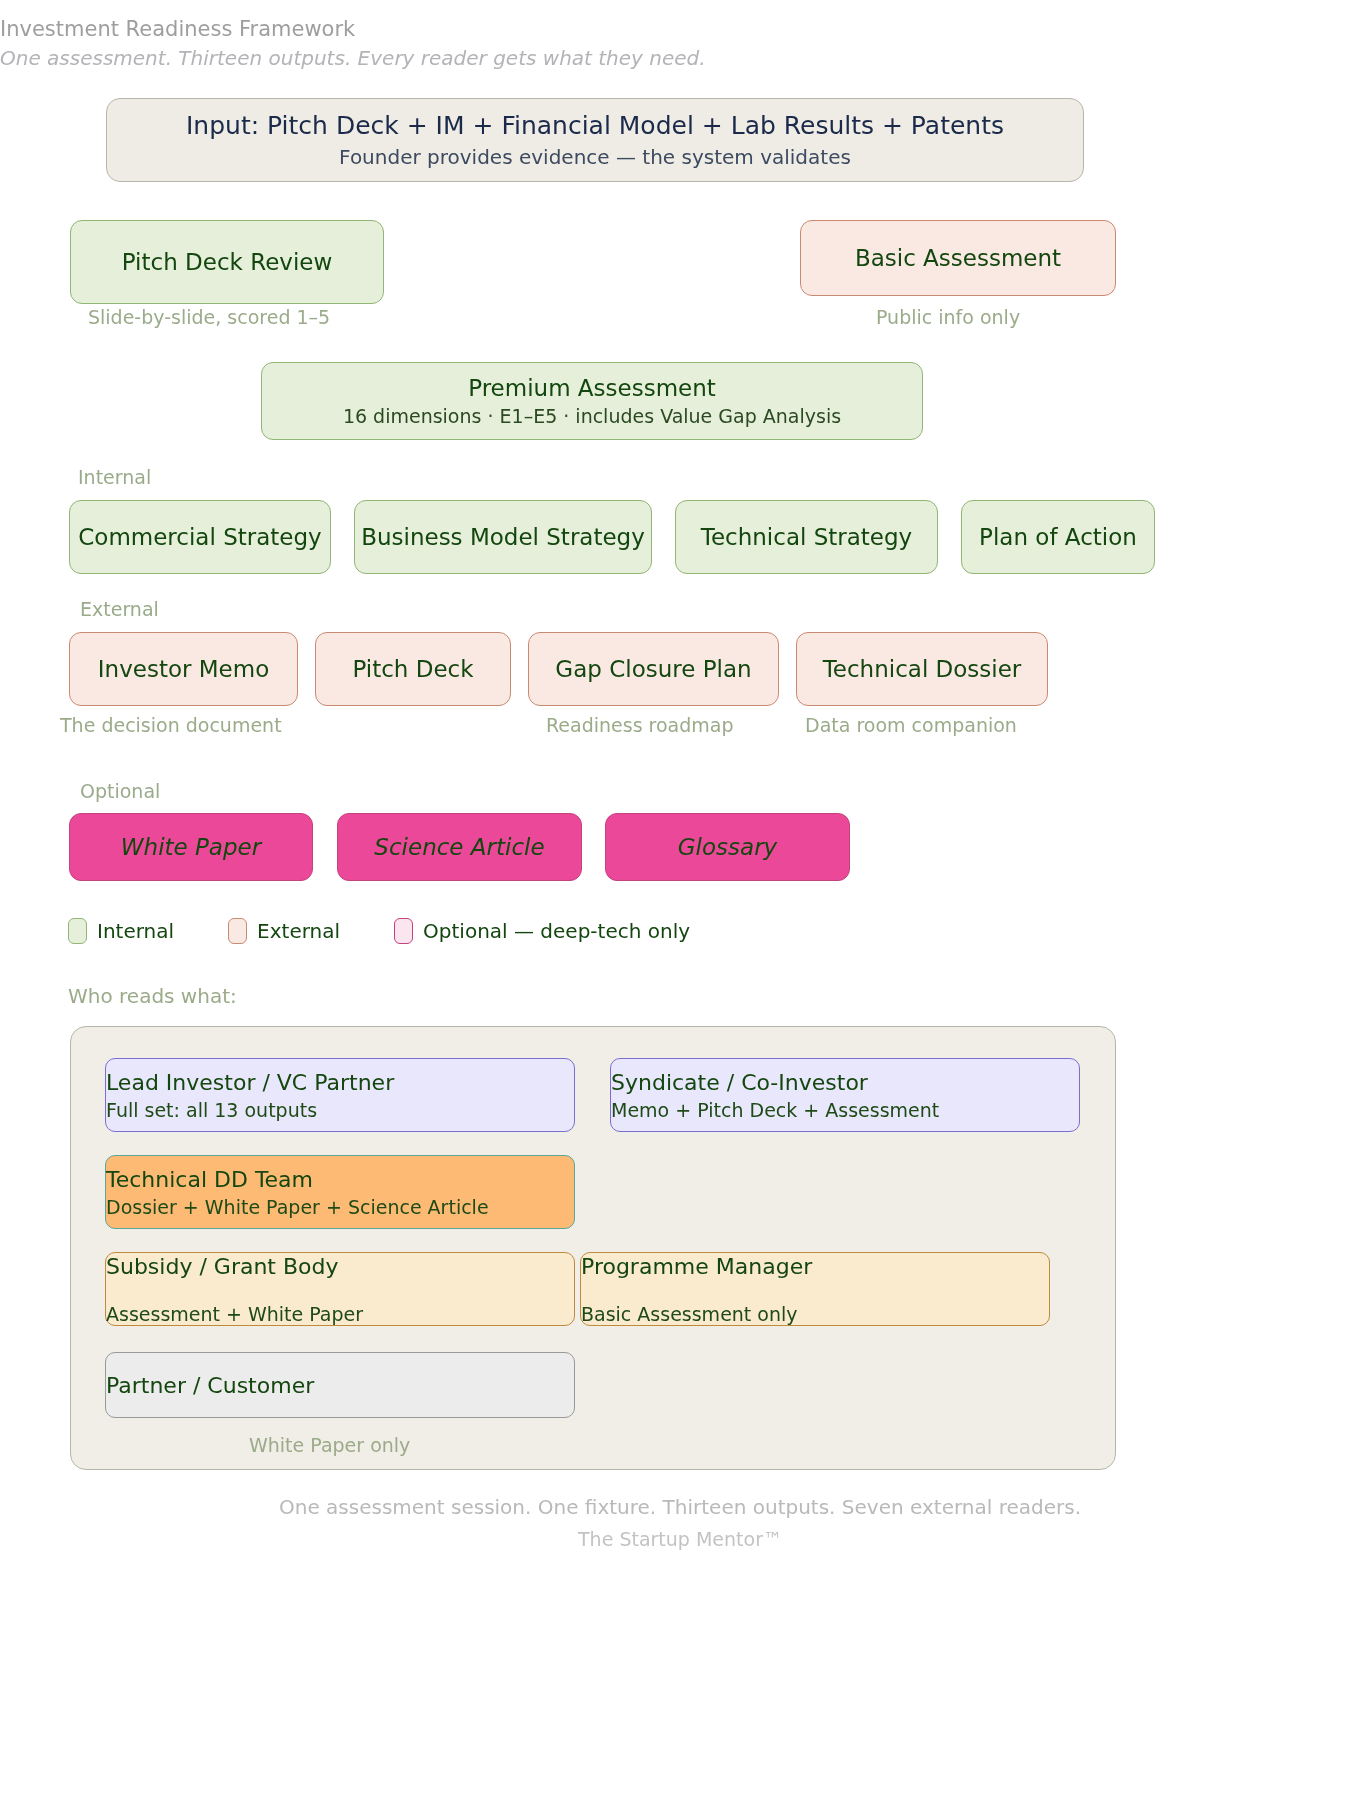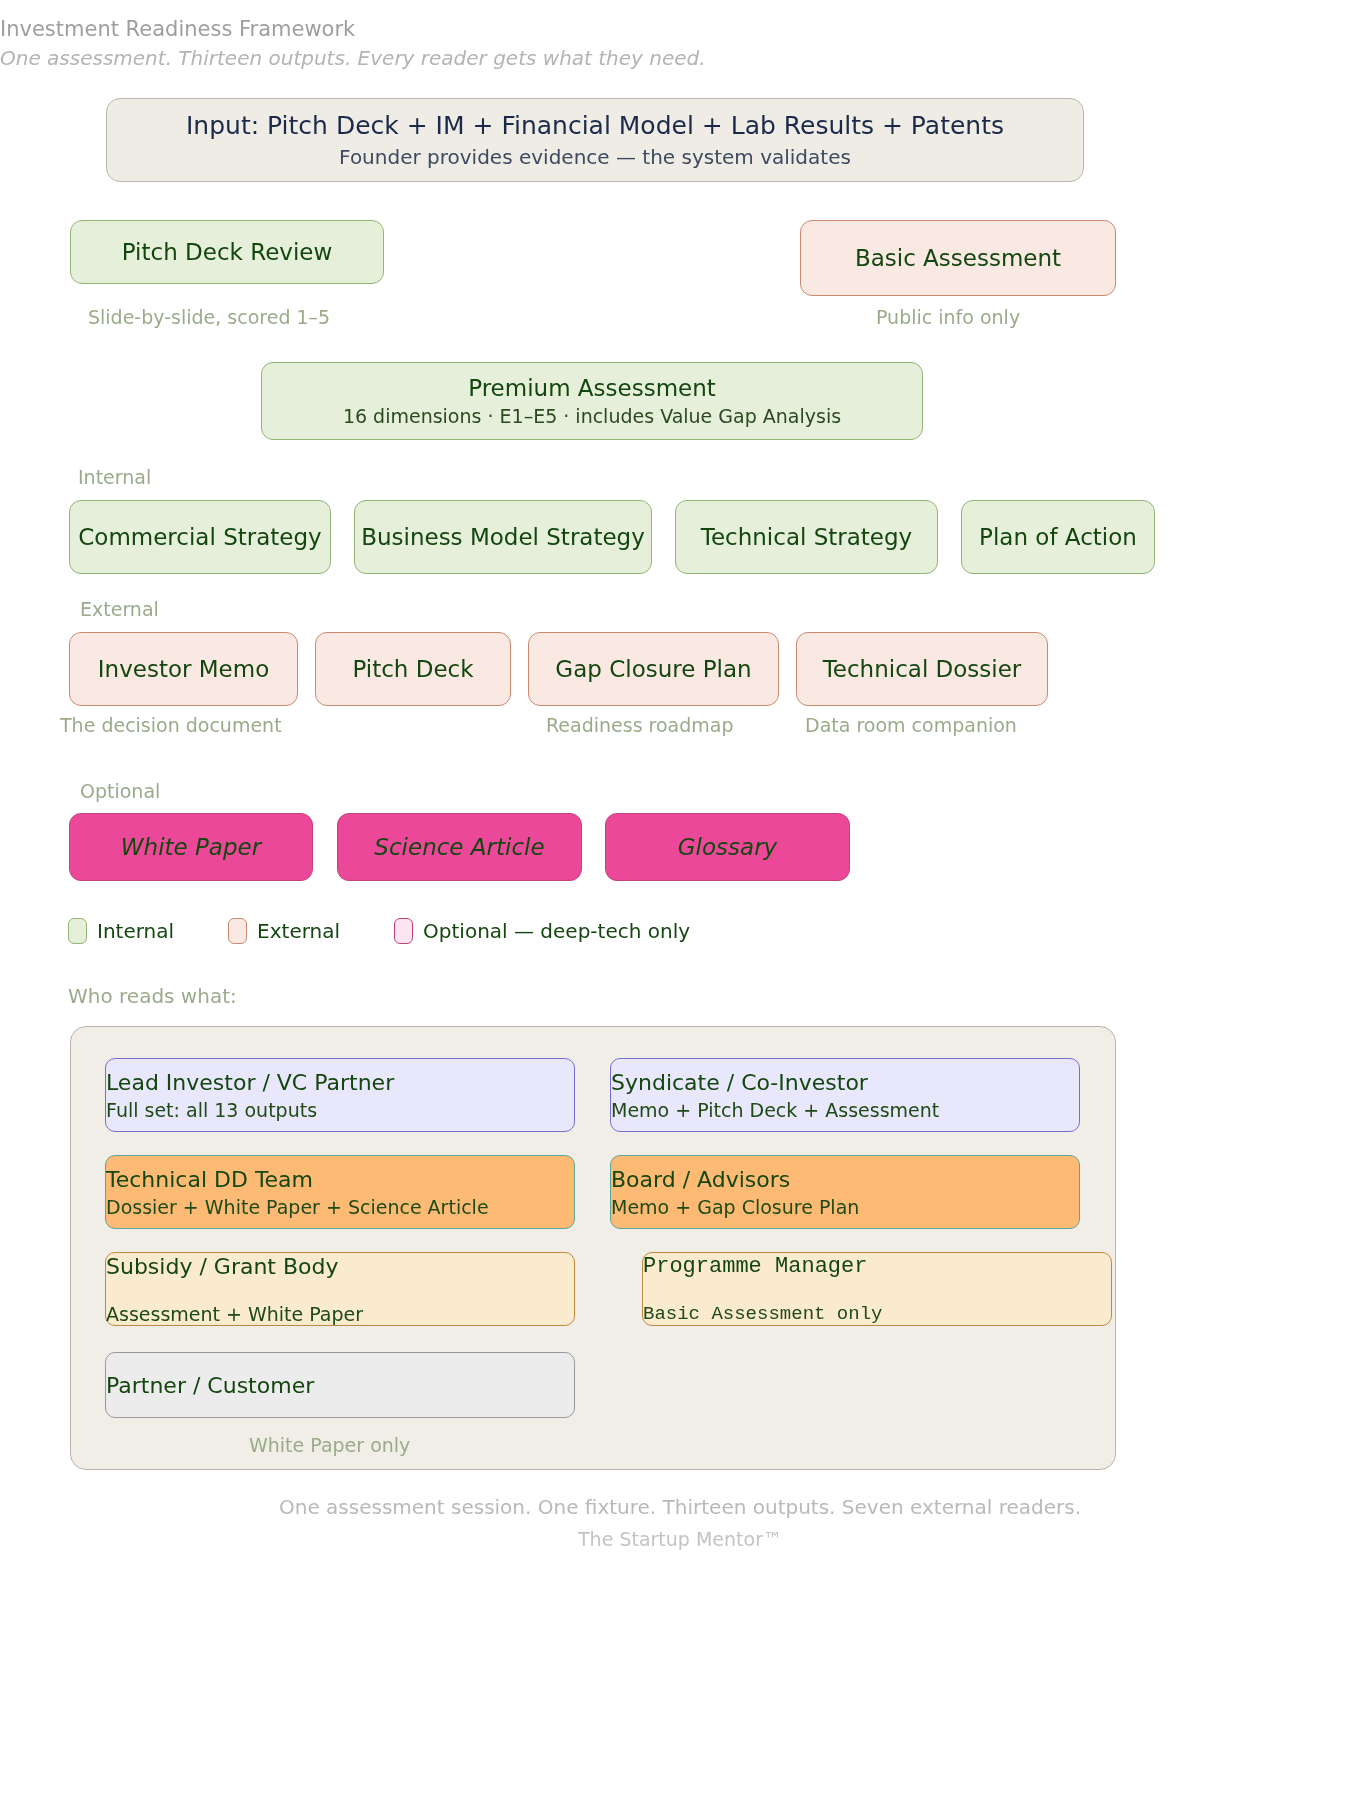--- a/index.html
+++ b/index.html
@@ -223,21 +223,21 @@
   <div class="hdr">
     <div class="hdr-title">Investment Readiness Framework</div>
     <div class="hdr-sub">One assessment. Thirteen outputs. Every reader gets what they need.</div>
   </div>
 
   <div class="box input-box">
     <div class="b-title">Input: Pitch Deck + IM + Financial Model + Lab Results + Patents</div>
     <div class="b-sub">Founder provides evidence — the system validates</div>
   </div>
 
-  <div class="box green abs" style="left:70px; top:220px; width:314px; height:64px;">
+  <div class="box green abs" style="left:70px; top:220px; width:314px; height:84px;">
     <div class="b-title">Pitch Deck Review</div>
   </div>
   <div class="caption" style="left:88px; top:304px;">Slide-by-slide, scored 1–5</div>
 
   <div class="box red abs" style="left:800px; top:220px; width:316px; height:76px;">
     <div class="b-title">Basic Assessment</div>
   </div>
   <div class="caption" style="left:876px; top:304px;">Public info only</div>
 
   <div class="box green abs" style="left:261px; top:362px; width:662px; height:78px;">
@@ -316,30 +316,26 @@
   </div>
   <div class="reader purple abs" style="left:610px; top:1058px;">
     <div class="r-title">Syndicate / Co-Investor</div>
     <div class="r-sub">Memo + Pitch Deck + Assessment</div>
   </div>
 
   <div class="reader teal abs" style="left:105px; top:1155px;">
     <div class="r-title">Technical DD Team</div>
     <div class="r-sub">Dossier + White Paper + Science Article</div>
   </div>
-  <div class="reader teal abs" style="left:610px; top:1155px;">
-    <div class="r-title">Board / Advisors</div>
-    <div class="r-sub">Memo + Gap Closure Plan</div>
-  </div>
 
   <div class="reader tan abs" style="left:105px; top:1252px;">
     <div class="r-title">Subsidy / Grant Body</div>
     <div class="r-sub">Assessment + White Paper</div>
   </div>
-  <div class="reader tan abs" style="left:642px; top:1252px;font-family:Liberation Mono, monospace;">
+  <div class="reader tan abs" style="left:580px; top:1252px;">
     <div class="r-title">Programme Manager</div>
     <div class="r-sub">Basic Assessment only</div>
   </div>
 
   <div class="reader grey abs" style="left:105px; top:1352px; height:66px;">
     <div class="r-title">Partner / Customer</div>
   </div>
   <div class="panel-caption" style="left:249px; top:1432px;">White Paper only</div>
 
   <div class="footer">

